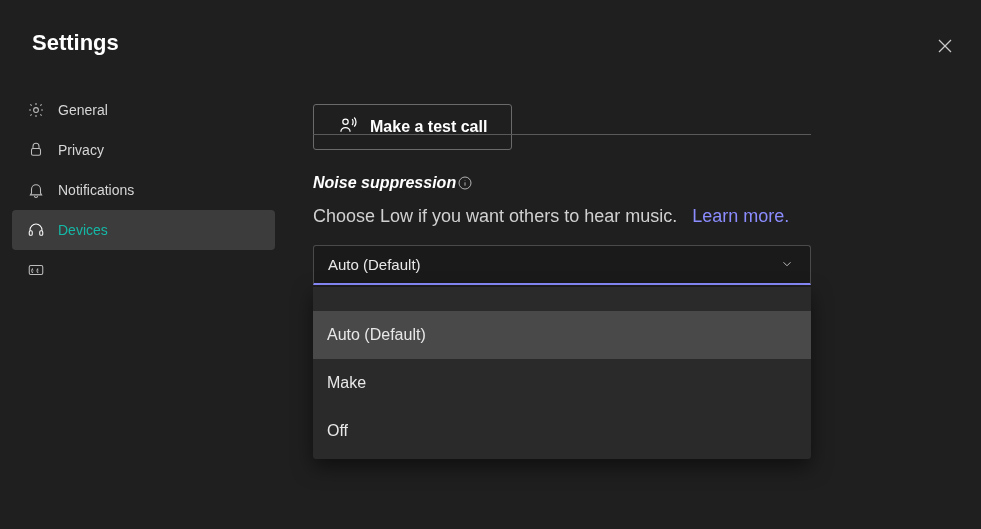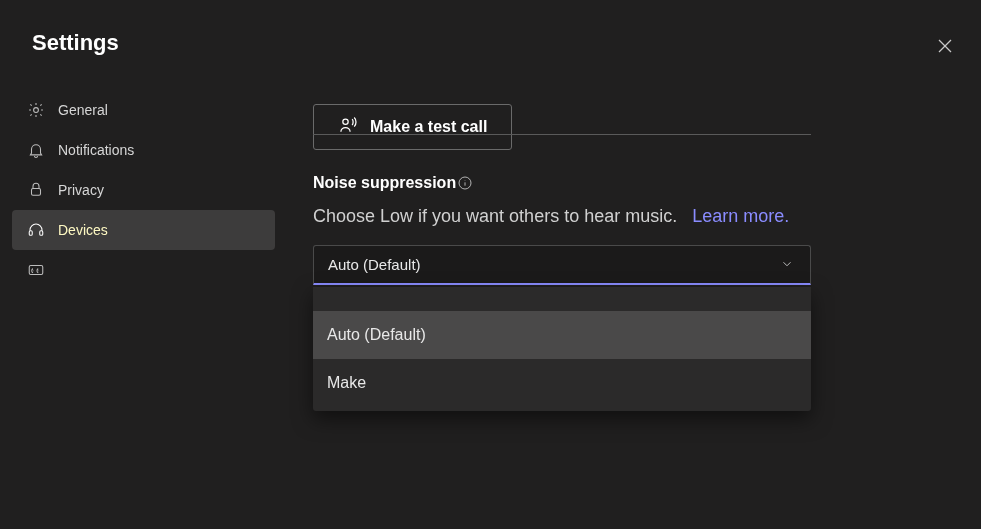--- a/index.html
+++ b/index.html
@@ -50,21 +50,21 @@
     align-items: center;
     height: 40px;
     padding-left: 14px;
     border-radius: 4px;
     cursor: pointer;
     color: #d6d6d6;
     font-size: 14px;
   }
   .nav-item.active {
     background: #3d3c3c;
-    color: #fef9c3;
+    color: #14b8a6;
   }
   .nav-item .icon {
     width: 20px;
     height: 20px;
     margin-right: 12px;
     display: inline-flex;
     align-items: center;
     justify-content: center;
     color: #bdbdbd;
   }
@@ -110,20 +110,21 @@
     position: absolute;
     top: 174px;
     left: 28px;
     width: 498px;
   }
   .section-header {
     display: flex;
     align-items: center;
     gap: 0;
     margin-bottom: 14px;
+    font-style: italic;
   }
   .section-title {
     font-size: 16px;
     font-weight: 700;
     color: #ffffff;
   }
   .info-icon {
     width: 18px; height: 18px;
     color: #c8c8c8;
     display:inline-flex; align-items:center; justify-content:center;
@@ -202,35 +203,35 @@
               <circle cx="12" cy="12" r="3.2"></circle>
               <path d="M12 2.8v2.4M12 18.8v2.4M4.5 4.5l1.7 1.7M17.8 17.8l1.7 1.7M2.8 12h2.4M18.8 12h2.4M4.5 19.5l1.7-1.7M17.8 6.2l1.7-1.7"></path>
             </svg>
         </span>
         <span>General</span>
       </li>
 
       <li class="nav-item">
         <span class="icon">
           <svg viewBox="0 0 24 24">
+              <rect x="6" y="10" width="12" height="9" rx="2"></rect>
+              <path d="M8 10V7a4 4 0 0 1 8 0v3"></path>
+            </svg>
+        </span>
+        <span>Privacy</span>
+      </li>
+
+      <li class="nav-item">
+        <span class="icon">
+          <svg viewBox="0 0 24 24">
               <path d="M6 16V11a6 6 0 0 1 12 0v5l1.5 2.5H4.5L6 16z"></path>
               <path d="M10 20a2 2 0 0 0 4 0"></path>
             </svg>
         </span>
         <span>Notifications</span>
-      </li>
-
-      <li class="nav-item">
-        <span class="icon">
-          <svg viewBox="0 0 24 24">
-              <rect x="6" y="10" width="12" height="9" rx="2"></rect>
-              <path d="M8 10V7a4 4 0 0 1 8 0v3"></path>
-            </svg>
-        </span>
-        <span>Privacy</span>
       </li>
 
       <li class="nav-item active">
         <span class="icon">
           <svg viewBox="0 0 24 24">
               <path d="M4 13v-1a8 8 0 0 1 16 0v1"></path>
               <rect x="3" y="13" width="4" height="6" rx="1.5"></rect>
               <rect x="17" y="13" width="4" height="6" rx="1.5"></rect>
             </svg>
         </span>
@@ -292,19 +293,22 @@
         </span>
       </div>
 
       <div class="dropdown">
         <div class="dropdown-option selected">
           <span>Auto (Default)</span>
         </div>
         <div class="dropdown-option">
           <span>Make</span>
         </div>
+        <div class="dropdown-option">
+          <span>Off</span>
+        </div>
       </div>
 
     </section>
 
   </main>
 
 </div>
 
 </body></html>

